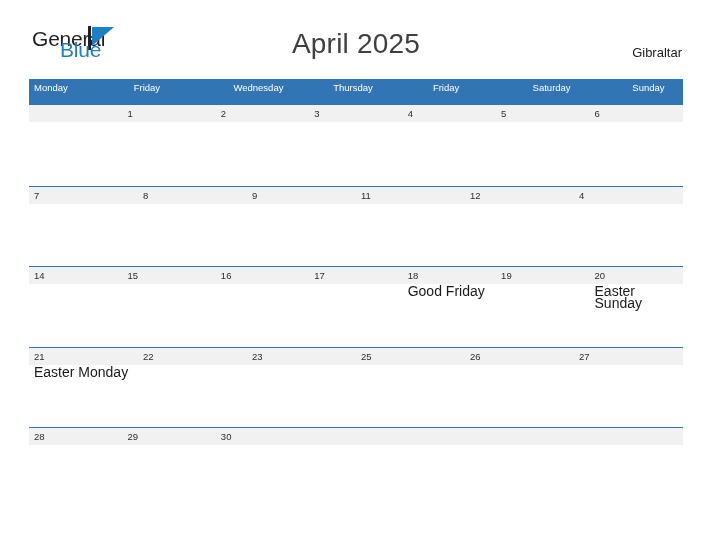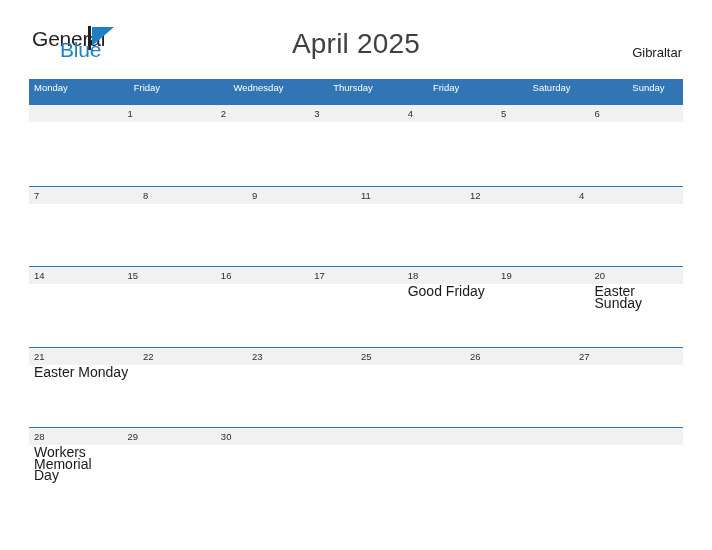--- a/index.html
+++ b/index.html
@@ -318,23 +318,20 @@
               <div class="day-num">27</div>
               <div class="day-events"></div>
             </div>
           </div>
         </div>
         <div class="week">
           <div class="week-band"></div>
           <div class="days">
             <div class="day">
               <div class="day-num">28</div>
-              <div class="day-events">
-                <div class="event">Workers Memorial Day</div>
-              </div>
             </div>
             <div class="day">
               <div class="day-num">29</div>
               <div class="day-events"></div>
             </div>
             <div class="day">
               <div class="day-num">30</div>
               <div class="day-events"></div>
             </div>
             <div class="day">

